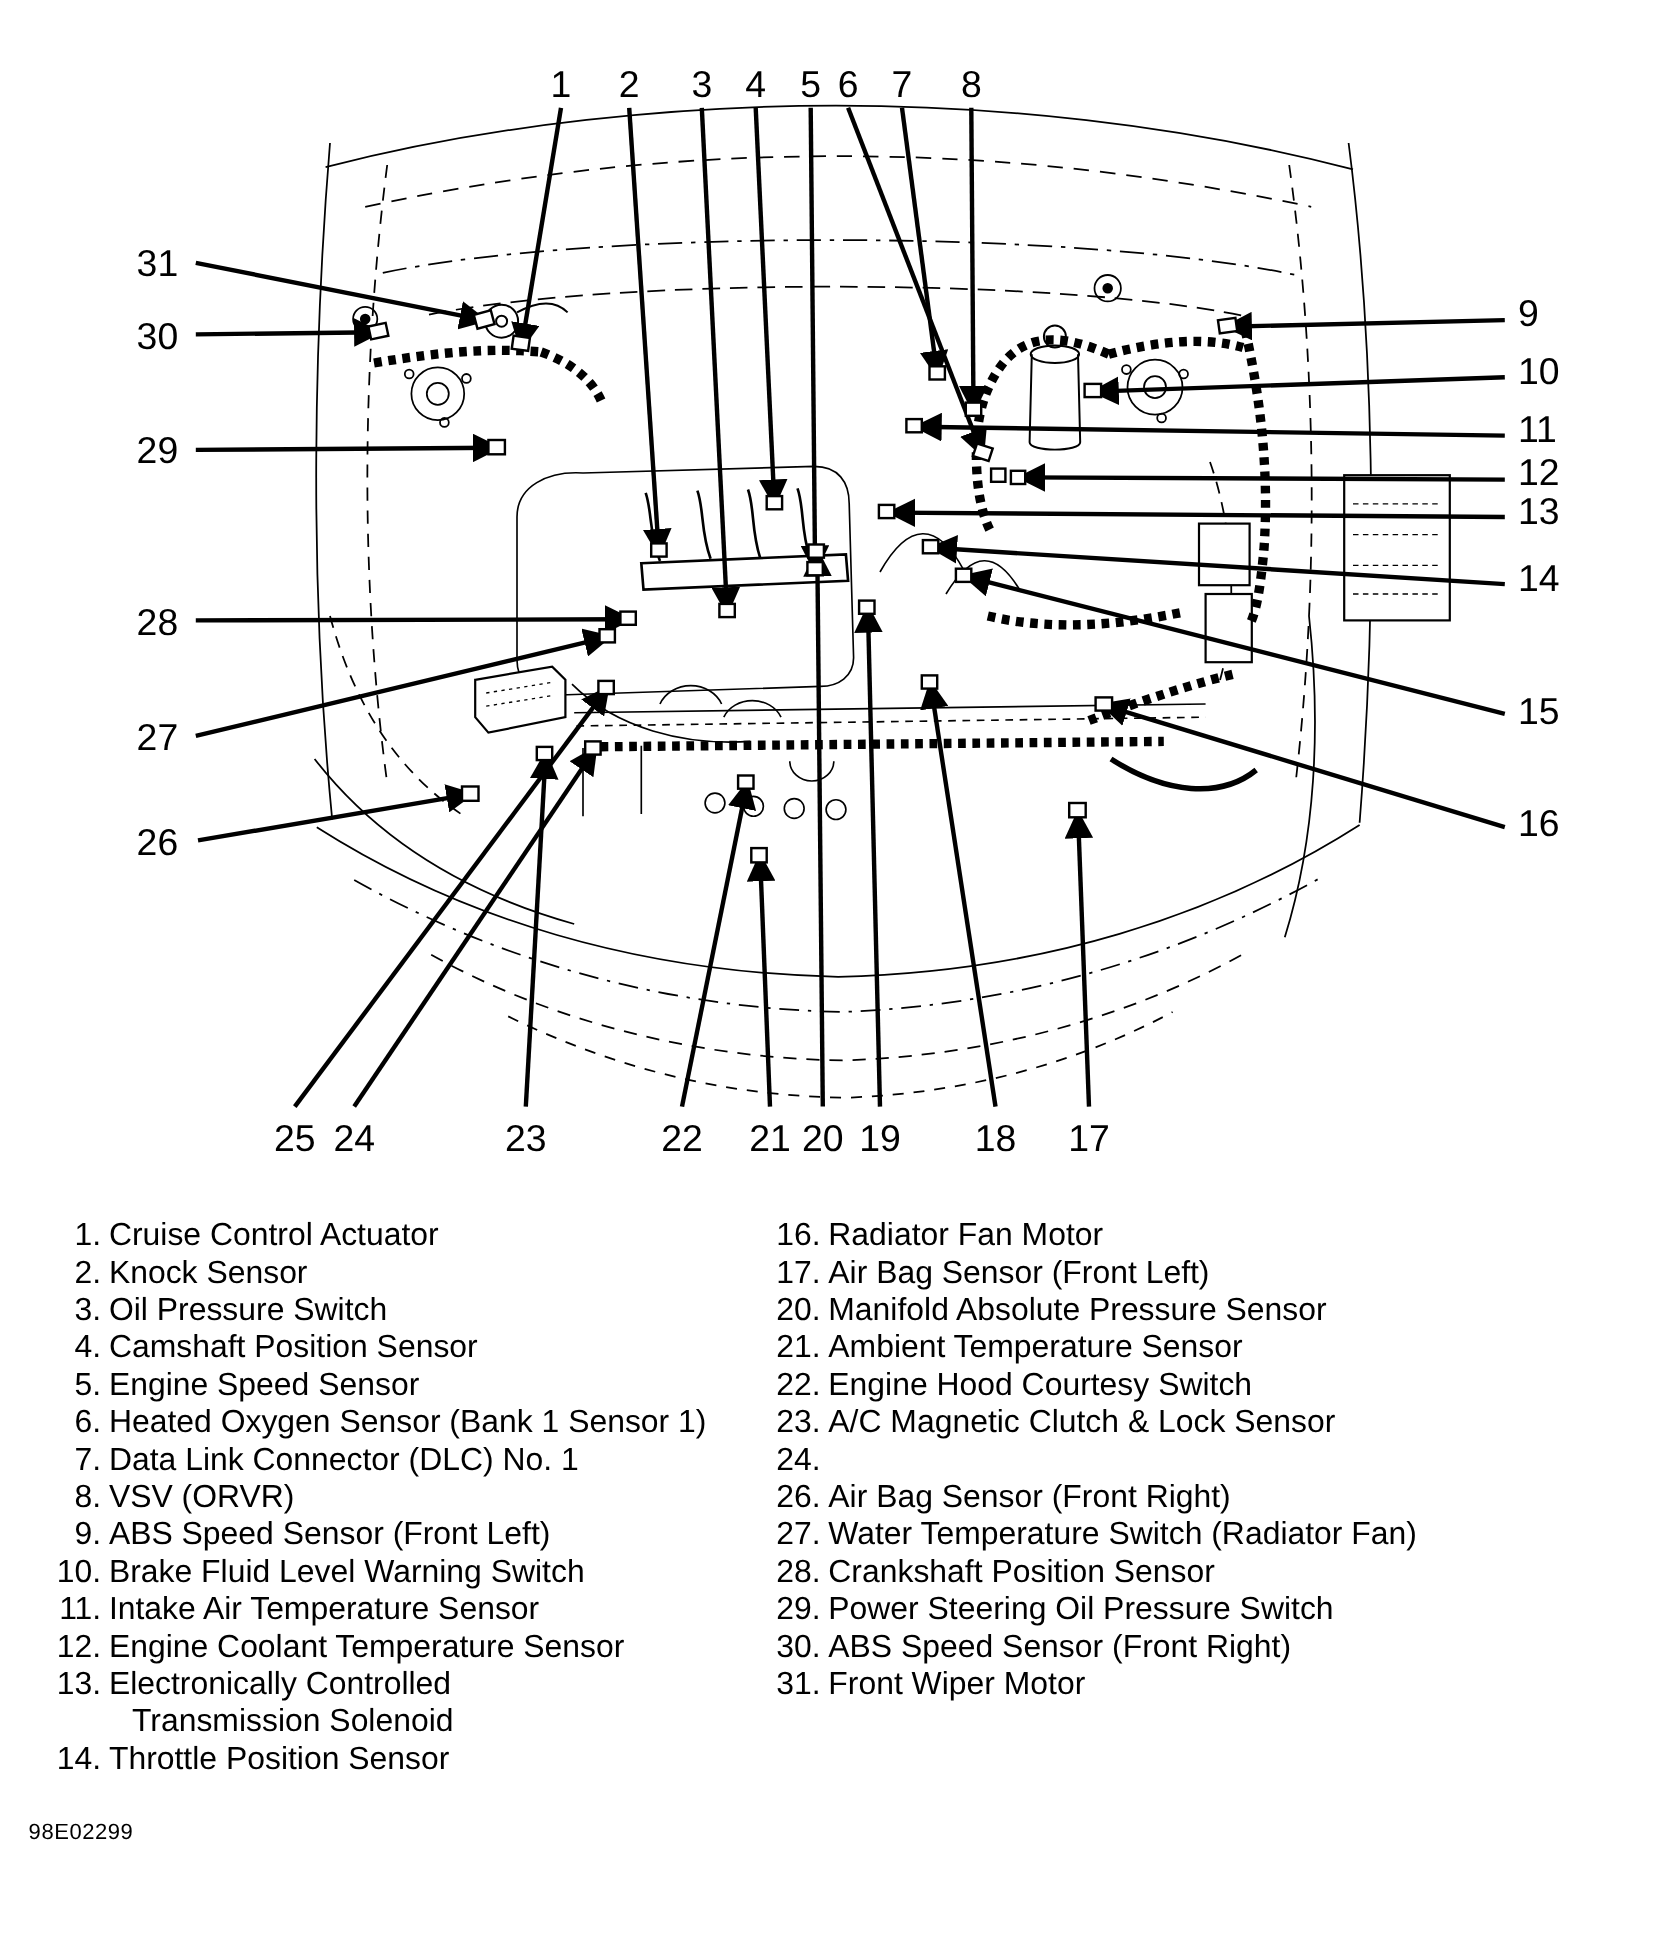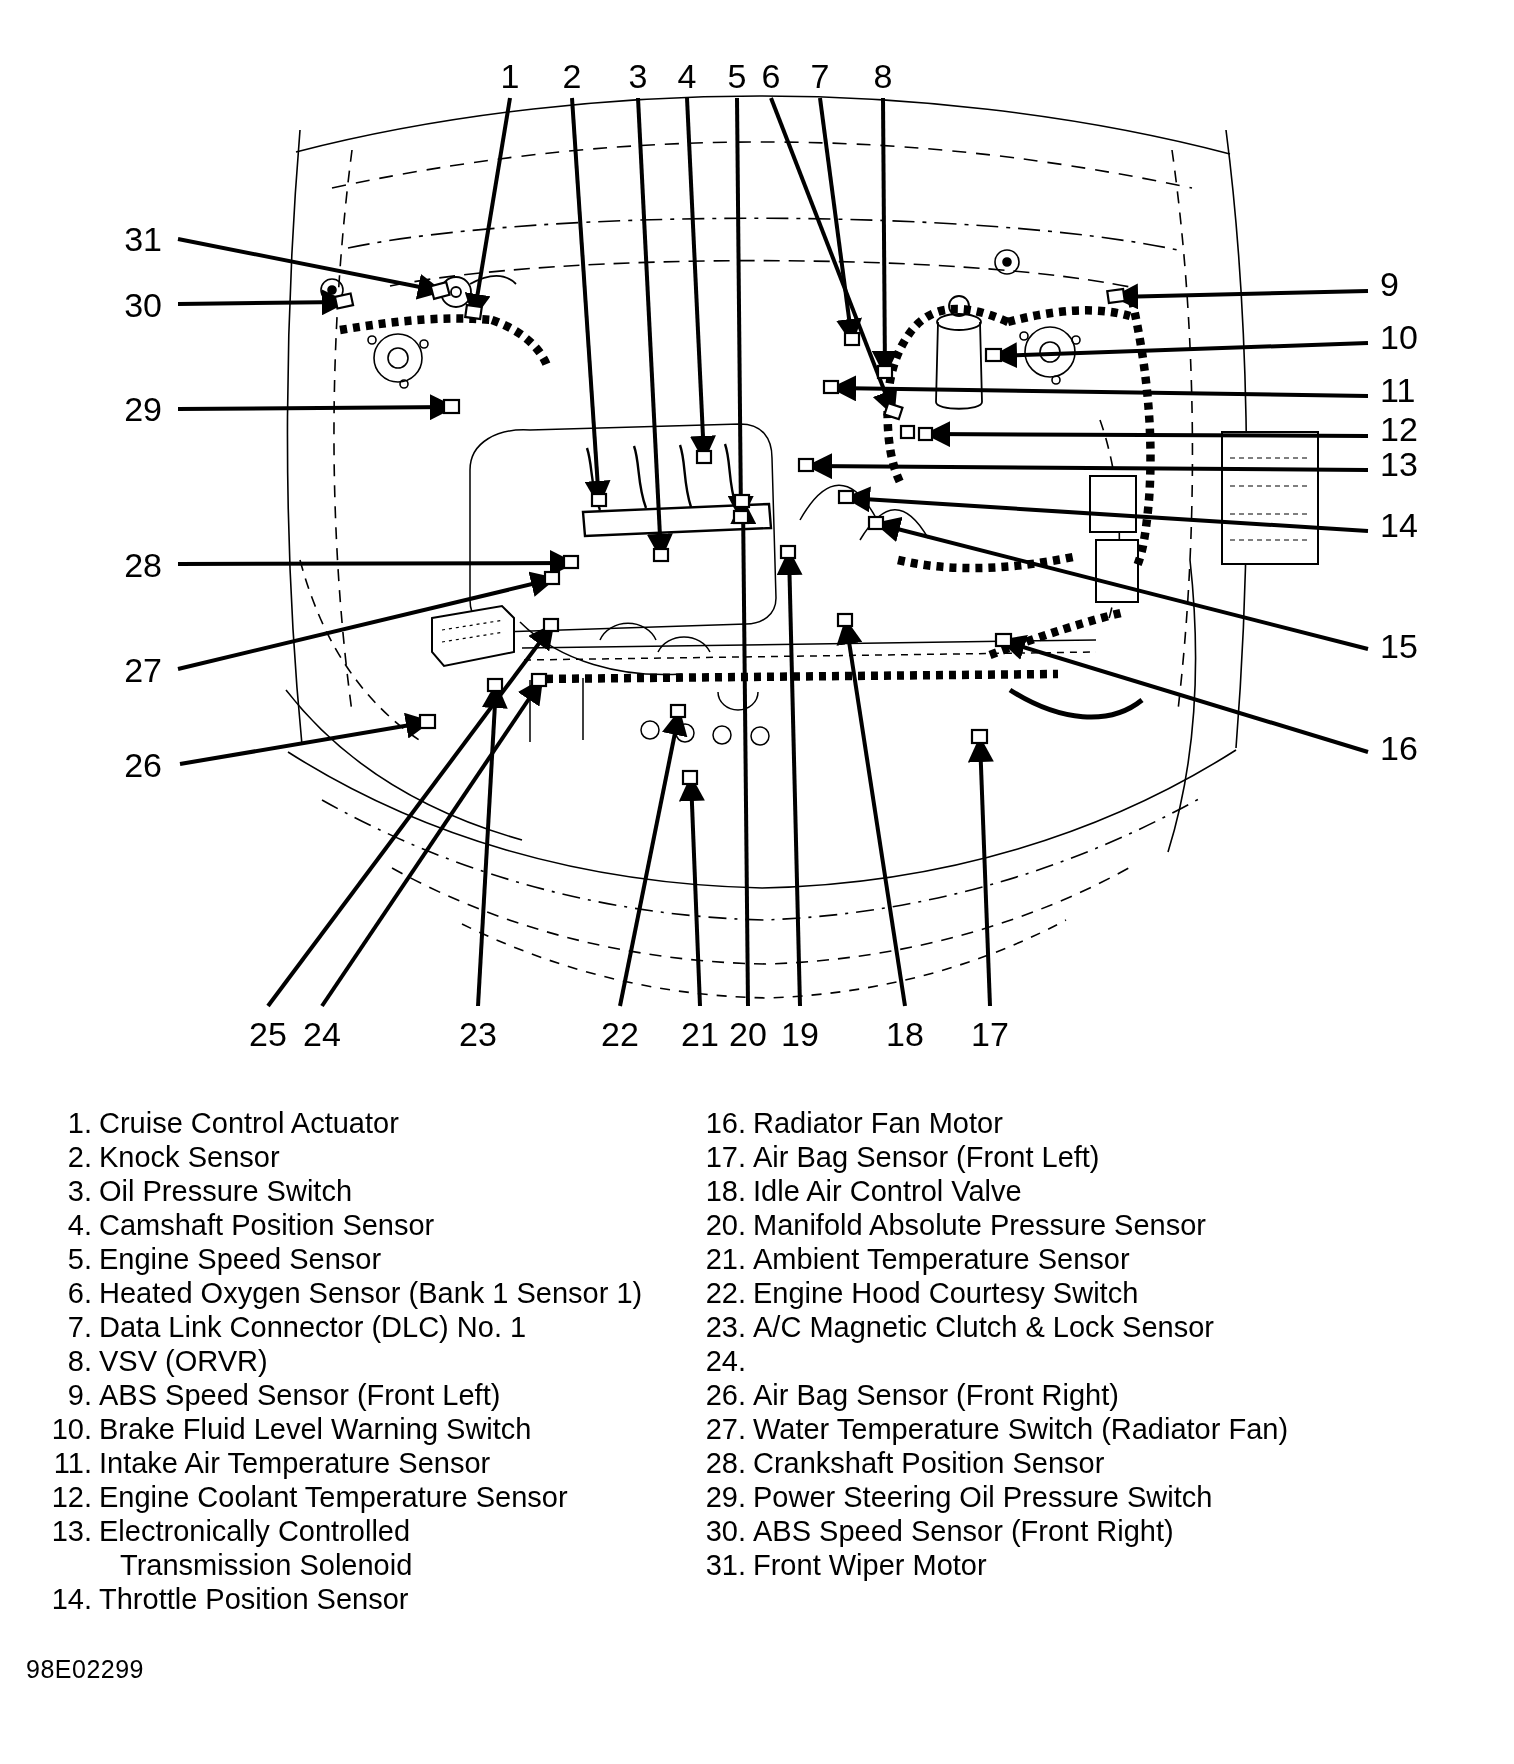--- a/index.html
+++ b/index.html
@@ -8,21 +8,21 @@
   #diagram{position:absolute;left:0;top:0;}
   .callout-num{font-family:"Liberation Sans", sans-serif;font-size:34px;fill:#000;}
   .legend-col{position:absolute;top:1106px;}
   #legend-left{left:34px;width:640px;}
   #legend-right{left:692px;width:800px;}
   .legend-row{display:flex;height:34px;line-height:34px;font-size:29px;white-space:nowrap;}
   .legend-row .num{width:58px;text-align:right;flex:0 0 auto;}
   #legend-right .legend-row .num{width:54px;}
   .legend-row .txt{margin-left:7px;}
   .legend-row.cont .txt{margin-left:28px;}
-  #figure-id{position:absolute;left:26px;top:1655px;font-size:25px;letter-spacing:0.5px;}
+  #figure-id{position:absolute;left:26px;top:1655px;font-size:20px;letter-spacing:0.5px;}
 </style>
 </head>
 <body>
 
 <div id="page">
 
 <svg id="diagram" width="1514" height="1080" viewBox="0 0 1514 1080" xmlns="http://www.w3.org/2000/svg">
   <defs>
     <marker id="arw" viewBox="0 0 10 10" refX="8.5" refY="5" markerWidth="6.5" markerHeight="6.5" orient="auto">
       <path d="M0,0 L10,5 L0,10 z" fill="#000"></path>
@@ -301,24 +301,20 @@
 <div id="legend-right" class="legend-col">
   <div class="legend-row">
         <span class="num">16.</span>
         <span class="txt">Radiator Fan Motor</span>
       </div>
   <div class="legend-row">
         <span class="num">17.</span>
         <span class="txt">Air Bag Sensor (Front Left)</span>
       </div>
   <div class="legend-row">
-        <span class="num">18.</span>
-        <span class="txt">Idle Air Control Valve</span>
-      </div>
-  <div class="legend-row">
         <span class="num">20.</span>
         <span class="txt">Manifold Absolute Pressure Sensor</span>
       </div>
   <div class="legend-row">
         <span class="num">21.</span>
         <span class="txt">Ambient Temperature Sensor</span>
       </div>
   <div class="legend-row">
         <span class="num">22.</span>
         <span class="txt">Engine Hood Courtesy Switch</span>

